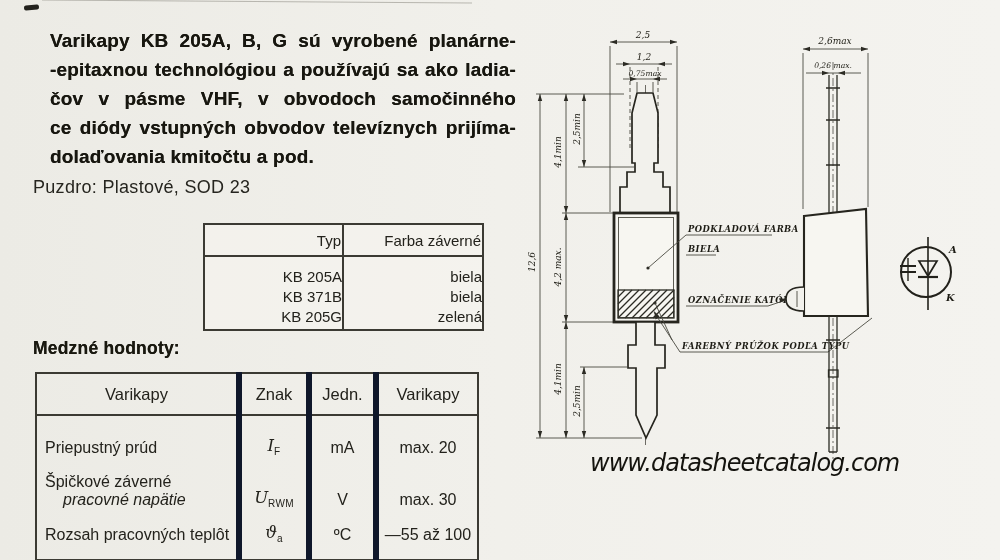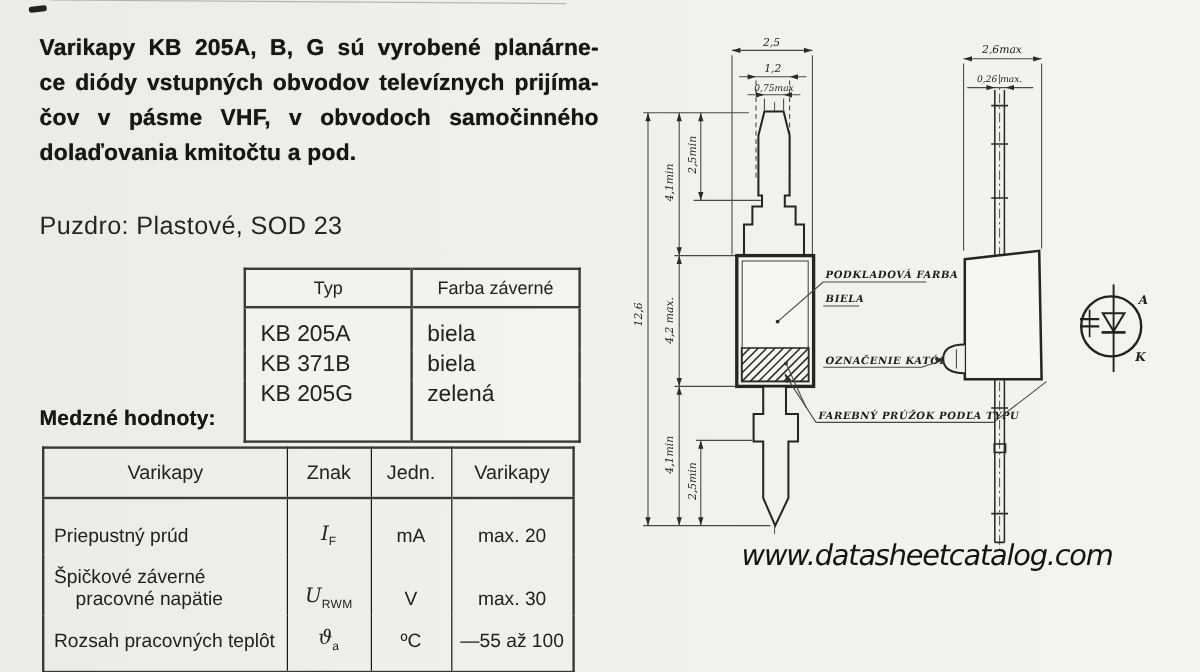--- a/index.html
+++ b/index.html
@@ -8,66 +8,66 @@
     background:linear-gradient(90deg,#ecebe5 0%,#f1f0eb 50%,#f4f3ef 100%);
     font-family:"Liberation Sans", sans-serif; color:#1f1e1a;
   }
   .page { position:absolute; inset:0; }
 
   .speck { position:absolute; left:24px; top:5px; width:15px; height:5px;
     background:#23221d; border-radius:2px; transform:rotate(-6deg); }
   .top-streak { position:absolute; left:42px; top:1px; width:430px; height:1px;
     background:rgba(100,98,88,.4); transform:rotate(.4deg); }
 
-  .intro { position:absolute; left:33px; top:26px; width:466px;
+  .intro { position:absolute; left:50px; top:26px; width:466px;
     font-weight:bold; font-size:19px; line-height:29px; letter-spacing:.2px;
     color:#17160f; text-shadow:0 0 .6px rgba(23,22,15,.9); }
   .intro-line { text-align:justify; text-align-last:justify; }
   .intro-line.last { text-align-last:left; }
 
-  .package-line { position:absolute; left:33px; top:177px; font-size:21px;
+  .package-line { position:absolute; left:33px; top:177px; font-size:18px;
     letter-spacing:.3px; color:#26251f; }
 
   table { border-collapse:collapse; table-layout:fixed; }
   th { font-weight:normal; }
 
   .type-table { position:absolute; left:203px; top:223px; width:279px;
-    border:2px solid #3b3a33; background:rgba(248,247,242,.45); }
+    border:2px solid #3b3a33; background:rgba(248,247,242,.45);text-align:right; }
   .type-table th { height:28px; font-size:15px; color:#23221c;
     border-bottom:2px solid #3b3a33; }
   .type-table th.col2, .type-table td.col2 { border-left:2px solid #3b3a33; }
-  .type-table td { font-size:19px; padding:1px 0 2px 12px; color:#23221c; }
+  .type-table td { font-size:15px; padding:1px 0 2px 12px; color:#23221c; }
   .type-table tbody tr:first-child td { padding-top:11px; }
-  .type-table tbody tr:last-child td { padding-bottom:27px; }
+  .type-table tbody tr:last-child td { padding-bottom:4px; }
 
   .limits-heading { position:absolute; left:33px; top:338px; font-size:17.5px;
     font-weight:bold; letter-spacing:.2px; color:#19180f;
     text-shadow:0 0 .5px rgba(23,22,15,.9); }
 
   .limits-table { position:absolute; left:35px; top:372px; width:442px;
     border:2px solid #3b3a33; }
   .limits-table th { height:38px; font-size:16.5px; color:#23221c; }
-  .limits-table th + th, .limits-table td + td { border-left:1px solid #0f172a; }
+  .limits-table th + th, .limits-table td + td { border-left:6px solid #0f172a; }
   .limits-table thead th { border-bottom:2px solid #3b3a33; }
   .limits-table tbody td { font-size:16px; vertical-align:bottom;
     text-align:center; color:#23221c; }
   .limits-table tbody td.param { text-align:left; padding-left:8px; }
   .limits-table tbody tr.r1 td { height:40px; padding-bottom:5px; }
   .limits-table tbody tr.r2 td { height:46px; padding-bottom:4px; }
   .limits-table tbody tr.r3 td { height:30px; padding-bottom:15px; }
-  .indent { padding-left:18px; }
+  .indent { padding-left:18px;font-style:italic; }
   .sym { font-family:"DejaVu Serif", serif; font-style:italic; font-size:16.5px; }
   .sym sub { font-style:normal; font-family:"Liberation Sans",sans-serif;
     font-size:10px; letter-spacing:.3px; }
 
   .drawing { position:absolute; left:520px; top:0; }
 
   .watermark { position:absolute; left:590px; top:449px;
     font-family:"DejaVu Sans", sans-serif; font-style:italic; font-size:24px;
-    letter-spacing:-1px; color:#14130e;margin-left:28px; }
+    letter-spacing:-1px; color:#14130e; }
 
   
   .thin { stroke:#4a4941; stroke-width:.9; fill:none; }
   .dash { stroke-dasharray:4 3; }
   .cl { stroke:#4a4941; stroke-width:.8; fill:none; stroke-dasharray:8 3 2 3; }
   .ln { stroke:#2c2b24; stroke-width:1.3; fill:none; }
   .shape { fill:#f2f1ec; stroke:#26251e; stroke-width:1.7; }
   .body-out { fill:#f7f6f1; stroke:#26251e; stroke-width:2.8; }
   .side-out { fill:#f7f6f1; stroke:#26251e; stroke-width:2.1; }
   .ah { fill:#2c2b24; stroke:none; }
@@ -80,22 +80,23 @@
 </head>
 <body>
 
 <div class="page">
 
   <div class="speck"></div>
   <div class="top-streak"></div>
 
   <div class="intro">
     <div class="intro-line">Varikapy KB 205A, B, G sú vyrobené planárne-</div>
+    <div class="intro-line">-epitaxnou technológiou a používajú sa ako ladia-</div>
+    <div class="intro-line">čov v pásme VHF, v obvodoch samočinného</div>
     <div class="intro-line">ce diódy vstupných obvodov televíznych prijíma-</div>
-    <div class="intro-line">čov v pásme VHF, v obvodoch samočinného</div>
     <div class="intro-line last">dolaďovania kmitočtu a pod.</div>
   </div>
 
   <div class="package-line">Puzdro: Plastové, SOD 23</div>
 
   <table class="type-table">
     <colgroup>
         <col style="width:139px">
         <col style="width:140px">
       </colgroup>

